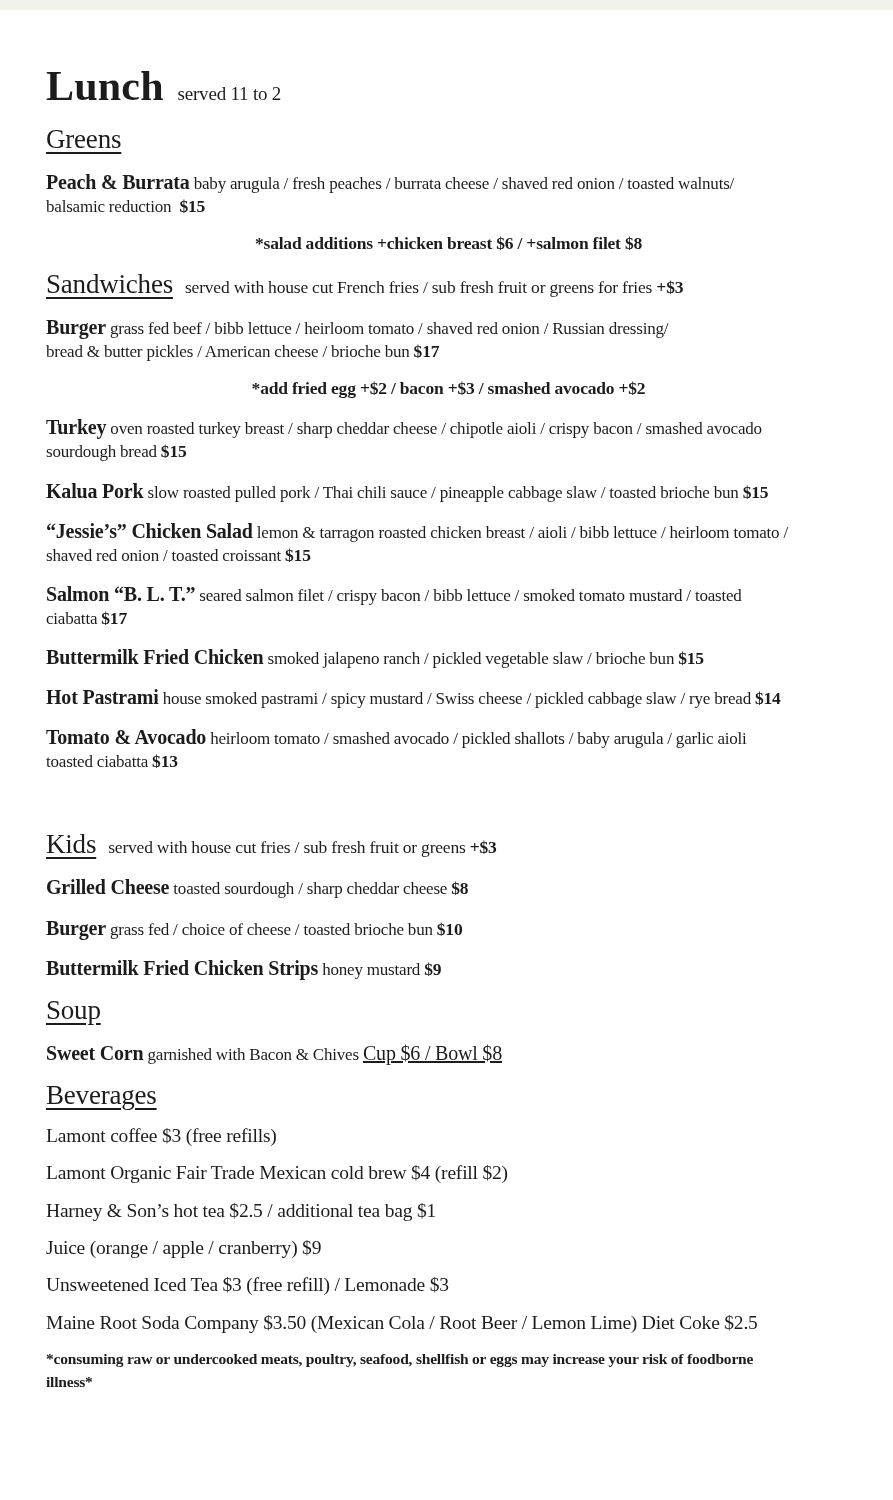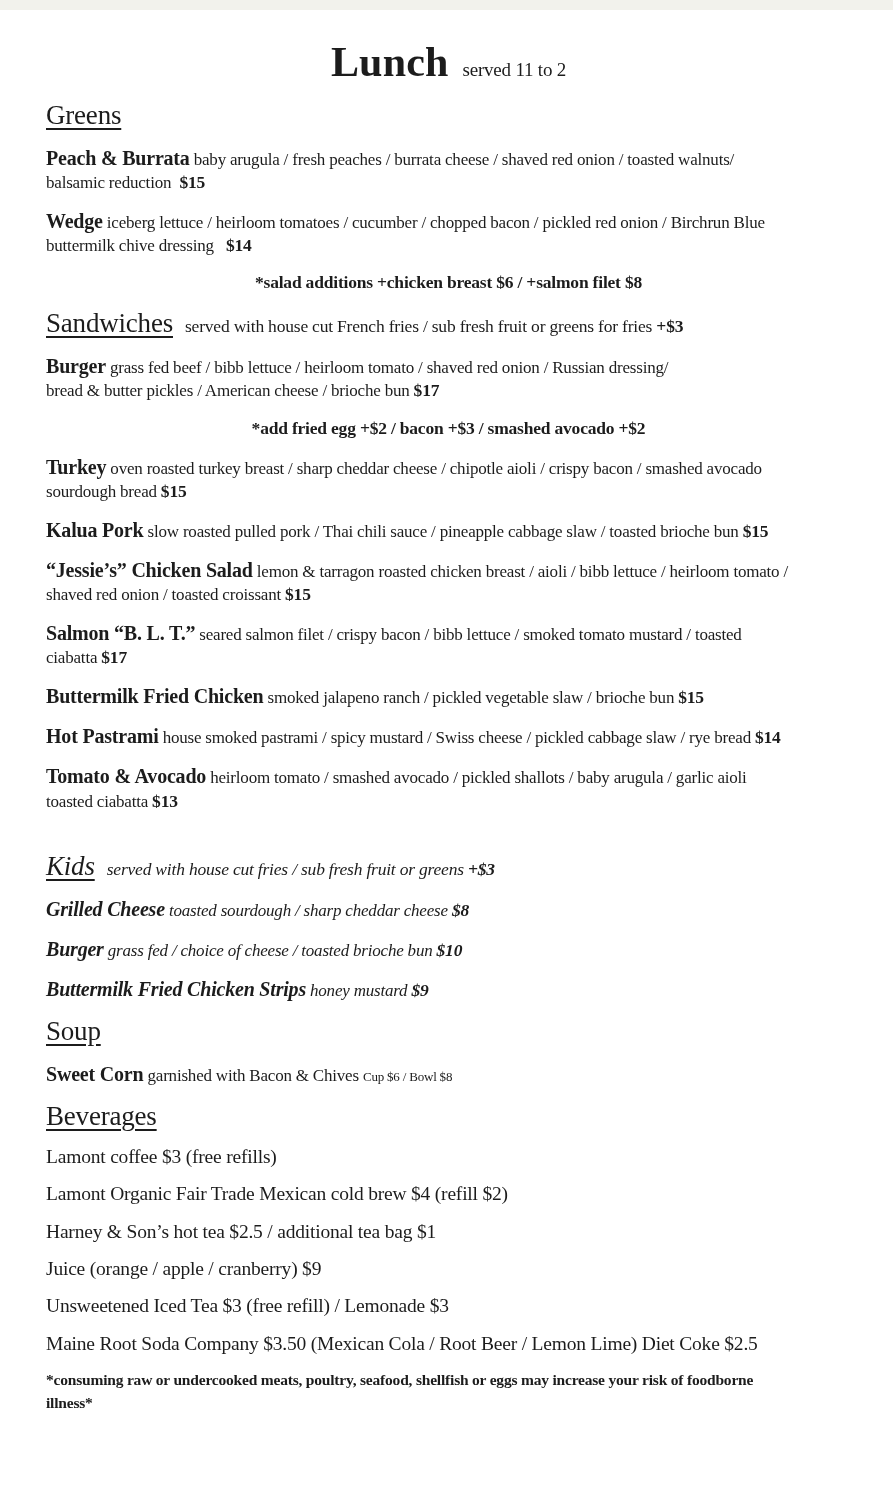--- a/index.html
+++ b/index.html
@@ -16,23 +16,22 @@
     width: 100%;
     height: 10px;
     background: #f2f2ec;
   }
   .page {
     box-sizing: border-box;
     width: 893px;
     padding: 16px 42px 30px 46px;
   }
   .title-row {
-    margin-top: 12px;
+    margin-top: 36px;
     margin-bottom: 4px;
-    text-align: center;
   }
   .title {
     font-size: 42px;
     font-weight: 700;
     letter-spacing: 0.2px;
   }
   .title-sub {
     font-size: 19px;
     margin-left: 10px;
   }
@@ -64,29 +63,30 @@
     text-align: right;
   }
   .desc {
     white-space: pre-wrap;
   }
   .price {
     font-weight: 700;
     font-size: 17.5px;
   }
   .suffix {
-    font-size: 13px;
+    font-size: 20px;
+    text-decoration: underline;
   }
   .center-note {
     text-align: center;
     font-weight: 700;
     font-size: 17.5px;
     margin: 15px 0;
   }
-  .section-kids { margin-top: 38px; font-style: italic; }
+  .section-kids { margin-top: 56px; }
   .section-soup { }
   .bev-line {
     font-size: 19.5px;
     margin: 13px 0;
     line-height: 1.25;
   }
   .disclaimer {
     font-size: 15.5px;
     font-weight: 700;
     line-height: 1.45;
@@ -106,24 +106,20 @@
     <span class="title-sub">served 11 to 2</span>
   </div>
 
   <div class="section">
     <div class="section-header-row">
       <span class="section-header">Greens</span>
     </div>
     <div class="item">
       <span class="item-name">Peach &amp; Burrata</span><span class="desc"> baby arugula / fresh peaches / burrata cheese / shaved red onion / toasted walnuts/
 balsamic reduction  </span><span class="price">$15</span>
-    </div>
-    <div class="item">
-      <span class="item-name">Wedge</span><span class="desc"> iceberg lettuce / heirloom tomatoes / cucumber / chopped bacon / pickled red onion / Birchrun Blue
-buttermilk chive dressing   </span><span class="price">$14</span>
     </div>
     <div class="center-note">*salad additions +chicken breast $6 / +salmon filet $8</div>
   </div>
 
   <div class="section">
     <div class="section-header-row">
       <span class="section-header">Sandwiches</span><span class="sub-note">served with house cut French fries / sub fresh fruit or greens for fries </span><span class="sub-note-bold">+$3</span>
     </div>
     <div class="item">
       <span class="item-name">Burger</span><span class="desc"> grass fed beef / bibb lettuce / heirloom tomato / shaved red onion / Russian dressing/

